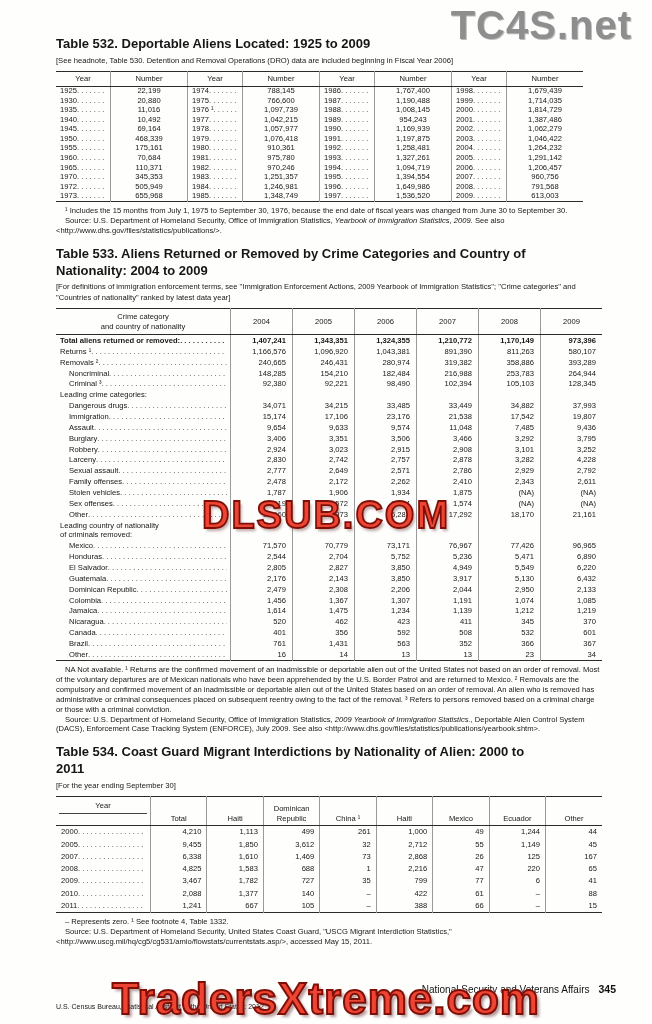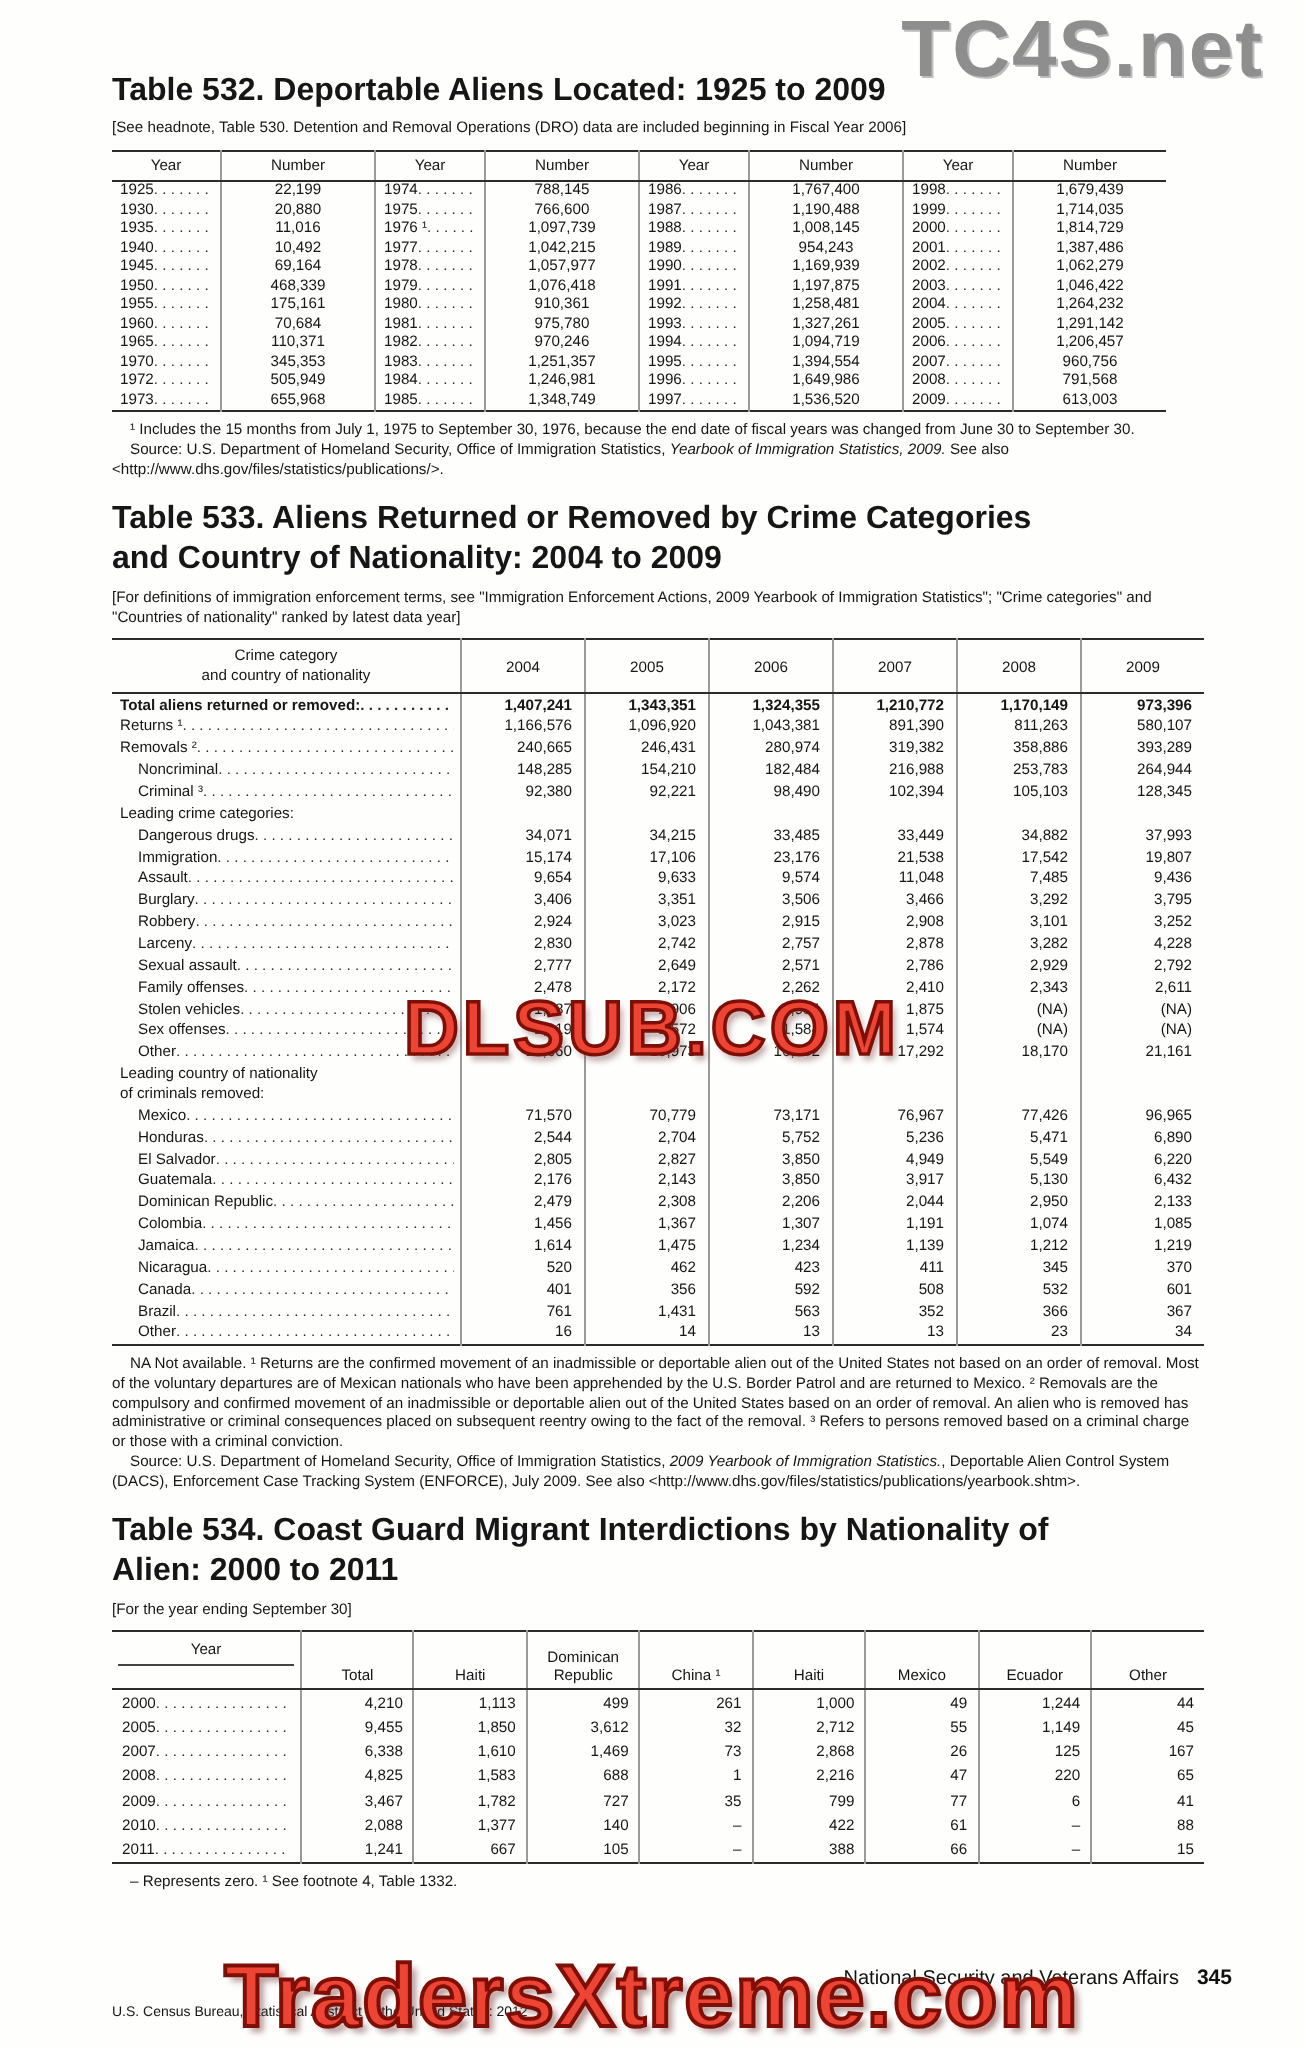--- a/index.html
+++ b/index.html
@@ -1,20 +1,20 @@
 <!DOCTYPE html>
 <html><head>
 <meta charset="utf-8">
 <style>
   html,body{margin:0;padding:0}
   body{background:#fff;font-family:"Liberation Sans",sans-serif;color:#161616}
   .page{position:relative;width:652px;height:1024px;background:#fefefd;overflow:hidden}
   .content{position:absolute;top:0;left:0;right:0;padding:36px 50px 0 56px}
 
-  .title{font-size:16px;font-weight:bold;line-height:1.28;max-width:470px;margin:0 0 3px}
+  .title{font-size:13px;font-weight:bold;line-height:1.28;max-width:470px;margin:0 0 3px}
   .bracket{font-size:7.6px;line-height:1.35;margin:0 0 5px;max-width:545px}
   .tblsec{margin-bottom:9px}
 
   table{border-collapse:collapse;font-size:7.6px;color:#161616}
   .t532{width:474px;table-layout:fixed;border-top:1.4px solid #2b2b2b;border-bottom:1.4px solid #2b2b2b}
   .t532 th{font-weight:normal;text-align:center;border-bottom:1px solid #2b2b2b;padding:2.5px 3px}
   .t532 th.yrh{width:48px}
   .t532 th.numh{width:70px}
   .t532 td{padding:0.3px 4px;line-height:1.18}
   .t532 th+th,.t532 td+td{border-left:1px solid #9a9a9a}
@@ -1006,20 +1006,21 @@
               <td class="num">105</td>
               <td class="num">–</td>
               <td class="num">388</td>
               <td class="num">66</td>
               <td class="num">–</td>
               <td class="num">15</td>
             </tr>
           </tbody>
       </table>
       <p class="foot first">– Represents zero. ¹ See footnote 4, Table 1332.</p>
+      <p class="foot">Source: U.S. Department of Homeland Security, United States Coast Guard, "USCG Migrant Interdiction Statistics," &lt;http://www.uscg.mil/hq/cg5/cg531/amio/flowstats/currentstats.asp/&gt;, accessed May 15, 2011.</p>
     </section>
 
   </div>
 
   <div class="pagefoot">
     <div class="runhead"><span>National Security and Veterans Affairs</span><span class="pgnum">345</span></div>
     <div class="credit">U.S. Census Bureau, Statistical Abstract of the United States: 2012</div>
   </div>
 
 </div>

